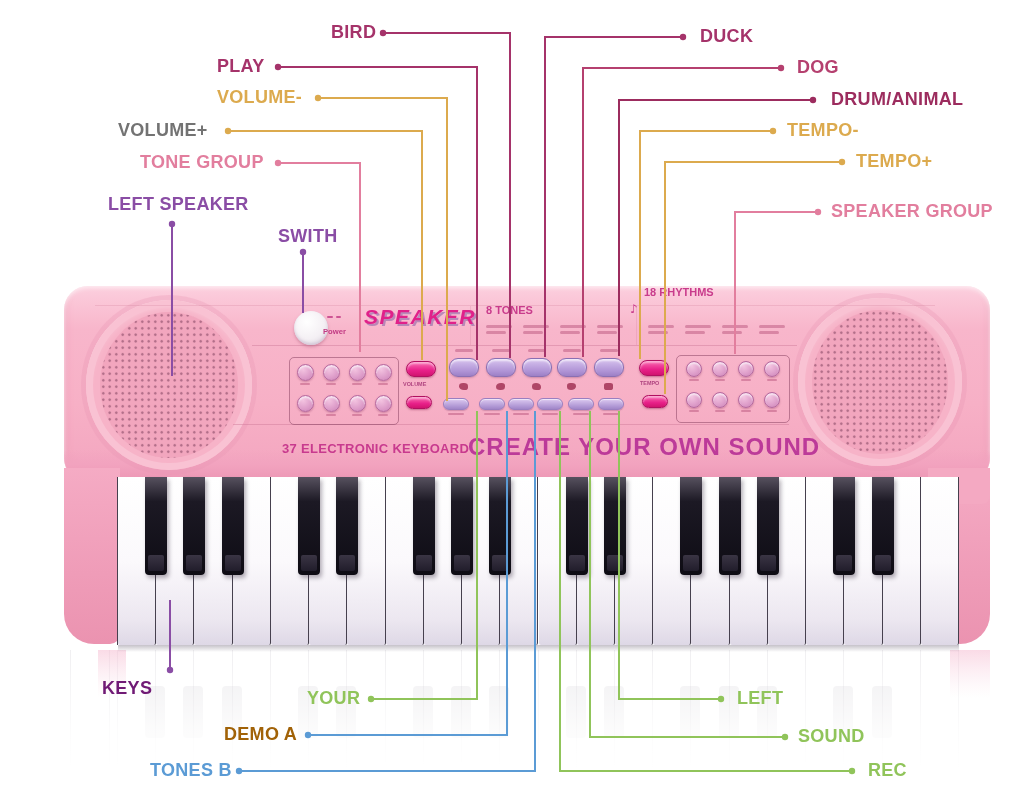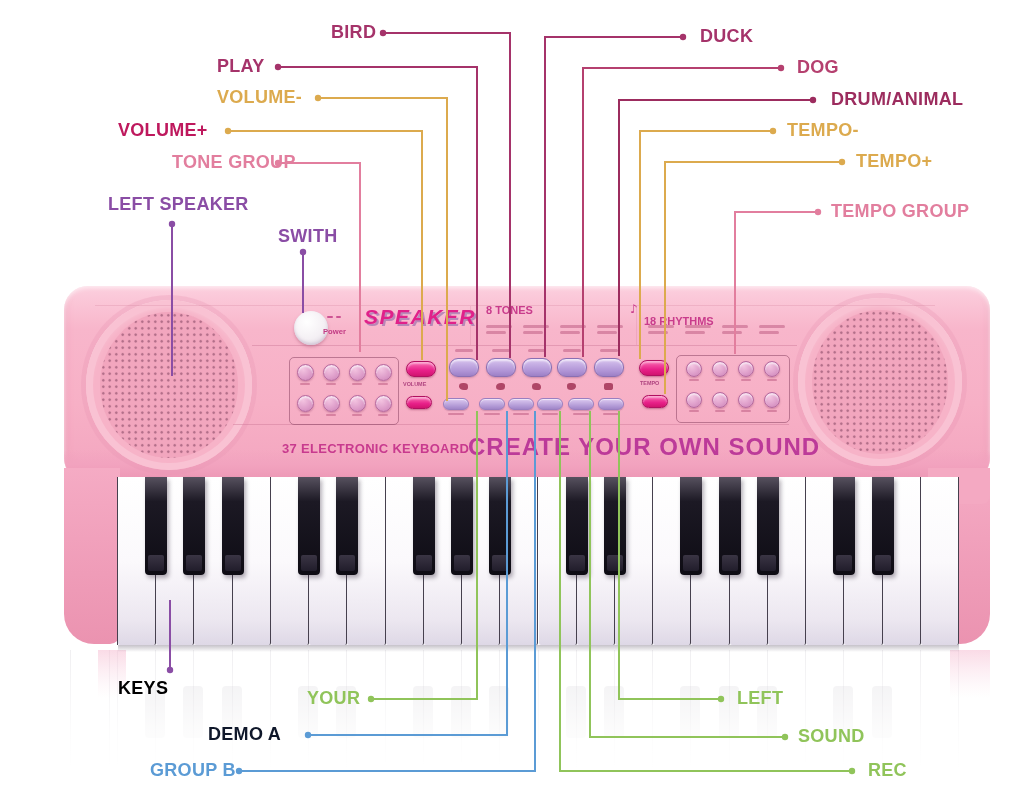--- a/index.html
+++ b/index.html
@@ -26,21 +26,21 @@
   .speaker{position:absolute;border-radius:50%;background:#f7b3c8;z-index:5;
     box-shadow:inset 0 0 0 7px #f9c2d3, inset 0 5px 9px rgba(255,255,255,.55), 0 0 0 5px rgba(231,150,178,.30);}
   .grille{position:absolute;border-radius:50%;background-color:#f2a6be;
     background-image:radial-gradient(#b06c87 1.1px, transparent 1.4px);background-size:6.5px 6.5px;z-index:6;}
 
   
   .ptext{position:absolute;z-index:7;white-space:nowrap;}
   #brand{left:364px;top:305px;font:italic 900 21px "Liberation Sans",sans-serif;color:#e0218a;
          letter-spacing:1.5px;text-shadow:2px 2px 0 rgba(106,74,156,.45);}
   #tones-heading{left:486px;top:304px;font:700 11px "Liberation Sans",sans-serif;color:#c93c8c;}
-  #rhythms-heading{left:644px;top:315px;font:700 11px "Liberation Sans",sans-serif;color:#c93c8c;text-align:right;}
+  #rhythms-heading{left:644px;top:286px;font:700 11px "Liberation Sans",sans-serif;color:#c93c8c;text-align:right;}
   #note-icon{left:630px;top:302px;font:700 12px "DejaVu Sans",sans-serif;color:#c93c8c;}
   #model-text{left:282px;top:441px;font:700 13px "Liberation Sans",sans-serif;color:#c83a8e;letter-spacing:.3px;}
   #slogan{left:468px;top:433px;font:800 24px "Liberation Sans",sans-serif;color:#bc3a99;letter-spacing:1px;}
   #power-label{left:323px;top:327px;font:700 9px "Liberation Sans",sans-serif;color:#c23a84;transform:scale(.85);transform-origin:left top;}
   .micro-label{position:absolute;font:700 8px "Liberation Sans",sans-serif;color:#b04580;z-index:7;
                transform:scale(.68);transform-origin:left top;white-space:nowrap;}
 
   
   #power-btn{position:absolute;left:294px;top:311px;width:34px;height:34px;border-radius:50%;z-index:7;
     background:radial-gradient(circle at 38% 32%,#ffffff 0%,#f4f0f4 55%,#ddd6e0 100%);
@@ -263,34 +263,34 @@
       <path d="M 721 699 L 619 699 L 619 411" fill="none" stroke="#90c45a" stroke-width="2"></path>
       <circle cx="721" cy="699" r="3.2" fill="#90c45a"></circle>
       <path d="M 785 737 L 590 737 L 590 411" fill="none" stroke="#90c45a" stroke-width="2"></path>
       <circle cx="785" cy="737" r="3.2" fill="#90c45a"></circle>
       <path d="M 852 771 L 560 771 L 560 411" fill="none" stroke="#90c45a" stroke-width="2"></path>
       <circle cx="852" cy="771" r="3.2" fill="#90c45a"></circle>
     </svg>
 <div class="callout-label" style="left: 331px; top: 22px; color: rgb(165, 51, 106);">BIRD</div>
     <div class="callout-label" style="left: 217px; top: 56px; color: rgb(165, 51, 106);">PLAY</div>
     <div class="callout-label" style="left: 217px; top: 87px; color: rgb(220, 170, 78);">VOLUME-</div>
-    <div class="callout-label" style="left: 118px; top: 120px; color: #be185d;">VOLUME+</div>
-    <div class="callout-label" style="left: 140px; top: 152px; color: rgb(226, 126, 158); margin-left: 32px;">TONE GROUP</div>
+    <div class="callout-label" style="left: 118px; top: 120px; color: #737373;">VOLUME+</div>
+    <div class="callout-label" style="left: 140px; top: 152px; color: rgb(226, 126, 158);">TONE GROUP</div>
     <div class="callout-label" style="left: 108px; top: 194px; color: rgb(138, 77, 165);">LEFT SPEAKER</div>
     <div class="callout-label" style="left: 278px; top: 226px; color: rgb(138, 77, 165);">SWITH</div>
     <div class="callout-label" style="left: 700px; top: 26px; color: rgb(165, 51, 106);">DUCK</div>
     <div class="callout-label" style="left: 797px; top: 57px; color: rgb(181, 64, 111);">DOG</div>
     <div class="callout-label" style="left: 831px; top: 89px; color: rgb(156, 44, 94);">DRUM/ANIMAL</div>
     <div class="callout-label" style="left: 787px; top: 120px; color: rgb(220, 170, 78);">TEMPO-</div>
     <div class="callout-label" style="left: 856px; top: 151px; color: rgb(220, 170, 78);">TEMPO+</div>
-    <div class="callout-label" style="left: 831px; top: 201px; color: rgb(226, 126, 158);">TEMPO GROUP</div>
-    <div class="callout-label" style="left: 118px; top: 678px; color: #000000;">KEYS</div>
+    <div class="callout-label" style="left: 831px; top: 201px; color: rgb(226, 126, 158);">SPEAKER GROUP</div>
+    <div class="callout-label" style="left: 102px; top: 678px; color: #701a75;">KEYS</div>
     <div class="callout-label" style="left: 307px; top: 688px; color: rgb(144, 196, 90);">YOUR</div>
-    <div class="callout-label" style="left: 208px; top: 724px; color: #0f172a;">DEMO A</div>
-    <div class="callout-label" style="left: 150px; top: 760px; color: rgb(91, 155, 213);">GROUP B</div>
+    <div class="callout-label" style="left: 224px; top: 724px; color: #a16207;">DEMO A</div>
+    <div class="callout-label" style="left: 150px; top: 760px; color: rgb(91, 155, 213);">TONES B</div>
     <div class="callout-label" style="left: 737px; top: 688px; color: rgb(144, 196, 90);">LEFT</div>
     <div class="callout-label" style="left: 798px; top: 726px; color: rgb(144, 196, 90);">SOUND</div>
     <div class="callout-label" style="left: 868px; top: 760px; color: rgb(144, 196, 90); text-align: center;">REC</div>
     <div class="pill-lg" style="left: 449px; top: 358px;"></div>
     <div class="microbar" style="left: 455px; top: 349px; width: 18px; height: 2.5px;"></div>
     <div class="iconblob" style="left: 459px; top: 383px; border-radius: 50% 50% 40% 60%;"></div>
     <div class="pill-lg" style="left: 486px; top: 358px;"></div>
     <div class="microbar" style="left: 492px; top: 349px; width: 18px; height: 2.5px;"></div>
     <div class="iconblob" style="left: 496px; top: 383px; border-radius: 60% 40% 50% 50%;"></div>
     <div class="pill-lg" style="left: 522px; top: 358px;"></div>

